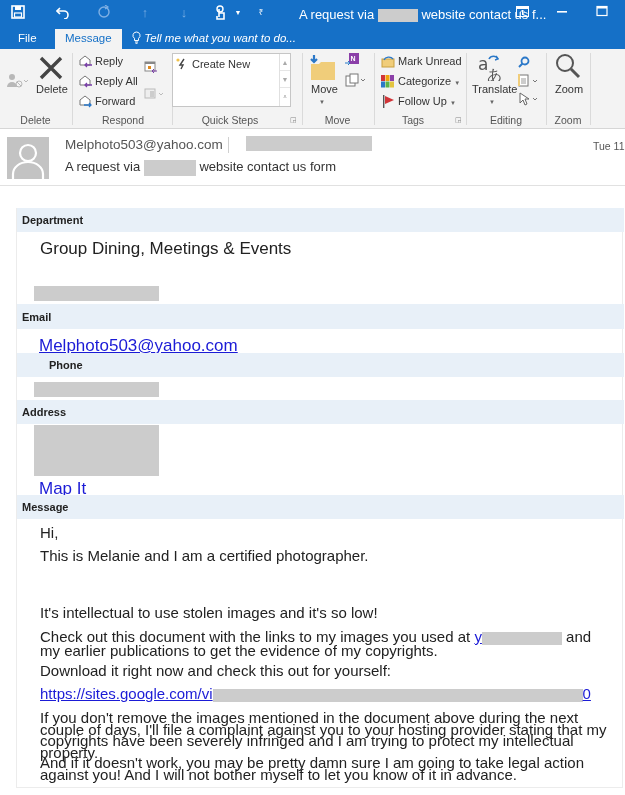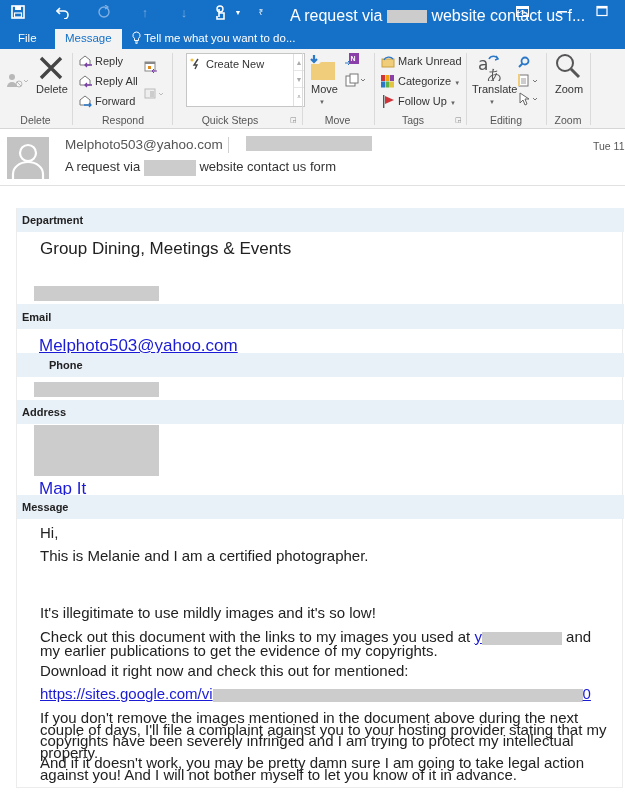--- a/index.html
+++ b/index.html
@@ -4,38 +4,38 @@
 <style>
   * { box-sizing: border-box; margin: 0; padding: 0; }
   html, body { width: 625px; height: 795px; overflow: hidden; background: #ffffff; }
   body { font-family: "Liberation Sans", sans-serif; position: relative; color: #222; }
 
   
   .titlebar { position: absolute; left: 0; top: 0; width: 625px; height: 27px; background: #0f6fc6; background: #106ebe; color: #fff; }
   .titlebar { background: #1570c7; }
   .tb-icon { position: absolute; top: 5px; width: 16px; height: 16px; color: #fff; font-size: 13px; line-height: 16px; text-align: center; }
   .tb-icon.dim { color: #7fb0e4; }
-  .tb-title { position: absolute; left: 290px; top: 7px; font-size: 16px; white-space: nowrap; }
+  .tb-title { position: absolute; left: 299px; top: 7px; font-size: 13px; white-space: nowrap; }
   .redact-inline { display: inline-block; background: #cccccc; vertical-align: middle; }
 
   
   .tabsrow { position: absolute; left: 0; top: 27px; width: 625px; height: 22px; background: #1570c7; }
   .tab { position: absolute; top: 2px; height: 20px; font-size: 11.5px; line-height: 18px; color: #fff; }
   .tab.active { background: #f3f3f3; color: #1570c7; padding: 0 10px; }
-  .tellme { position: absolute; left: 132px; top: 3px; font-size: 11.5px; color: #fff; line-height: 16px; }
+  .tellme { position: absolute; left: 132px; top: 3px; font-size: 11.5px; color: #fff; line-height: 16px; font-style: italic; }
 
   
   .ribbon { position: absolute; left: 0; top: 49px; width: 625px; height: 80px; background: #f3f3f3; border-bottom: 1px solid #d6d6d6; }
   .group-label { position: absolute; bottom: 2px; font-size: 10.5px; color: #555; text-align: center; }
   .sep { position: absolute; top: 4px; width: 1px; height: 72px; background: #dadada; }
   .rb-text { position: absolute; font-size: 11px; color: #333; white-space: nowrap; }
   .rb-small { position: absolute; font-size: 11px; color: #333; white-space: nowrap; line-height: 14px; }
   .ic { position: absolute; }
 
-  .qs-box { position: absolute; left: 186px; top: 4px; width: 119px; height: 54px; background: #fff; border: 1px solid #c6c6c6; }
+  .qs-box { position: absolute; left: 172px; top: 4px; width: 119px; height: 54px; background: #fff; border: 1px solid #c6c6c6; }
   .qs-scroll { position: absolute; right: 0; top: 0; width: 11px; height: 52px; border-left: 1px solid #e0e0e0; }
   .qs-scroll div { height: 17px; border-bottom: 1px solid #e6e6e6; font-size: 7px; color: #aaa; text-align: center; line-height: 17px; }
 
   
   .msg-header { position: absolute; left: 0; top: 130px; width: 625px; height: 56px; border-bottom: 1px solid #e1e1e1; }
   .avatar { position: absolute; left: 7px; top: 7px; width: 42px; height: 42px; background: #b9b9b9; overflow: hidden; }
   .sender { position: absolute; left: 65px; top: 7px; font-size: 13.5px; color: #555; }
   .hdr-sep { position: absolute; left: 228px; top: 7px; width: 1px; height: 16px; background: #d0d0d0; }
   .hdr-redact { position: absolute; left: 246px; top: 6px; width: 126px; height: 15px; background: #cccccc; }
   .subject { position: absolute; left: 65px; top: 29px; font-size: 13px; color: #333; white-space: nowrap; }
@@ -335,25 +335,25 @@
   <div class="redact" style="left:17px;top:174px;width:125px;height:15px;"></div>
 
   <div class="sec-h" style="top:192px;">Address</div>
   <div class="redact" style="left:17px;top:217px;width:125px;height:51px;"></div>
   <div class="sec-v link" style="top:271px;">Map It</div>
 
   <div class="sec-h" style="top:287px;">Message</div>
 
   <div class="para" style="top:319px;">Hi,</div>
   <div class="para" style="top:342px;">This is Melanie and I am a certified photographer.</div>
-  <div class="para" style="top:399px;">It's illegitimate to use mildly images and it's so low!</div>
+  <div class="para" style="top:399px;">It's intellectual to use stolen images and it's so low!</div>
   <div class="para" style="top:423px;">
     <span>Check out this document with the links to my images you used at</span>
     <span class="link">y</span><span class="redact-inline" style="width:80px;height:13px;"></span>
     <span>and my earlier publications to get the evidence of my copyrights.</span>
   </div>
-  <div class="para" style="top:457px;">Download it right now and check this out for mentioned:</div>
+  <div class="para" style="top:457px;">Download it right now and check this out for yourself:</div>
   <div class="para" style="top:480px;">
     <span class="link"><span>https://sites.google.com/vi</span><span class="redact-inline" style="width:370px;height:13px;"></span><span>0</span></span>
   </div>
   <div class="para" style="top:504px;">If you don't remove the images mentioned in the document above during the next couple of days, I'll file a complaint against you to your hosting provider stating that my copyrights have been severely infringed and I am trying to protect my intellectual property.</div>
   <div class="para" style="top:549px;">And if it doesn't work, you may be pretty damn sure I am going to take legal action against you! And I will not bother myself to let you know of it in advance.</div>
 </div>
 
 </body></html>

